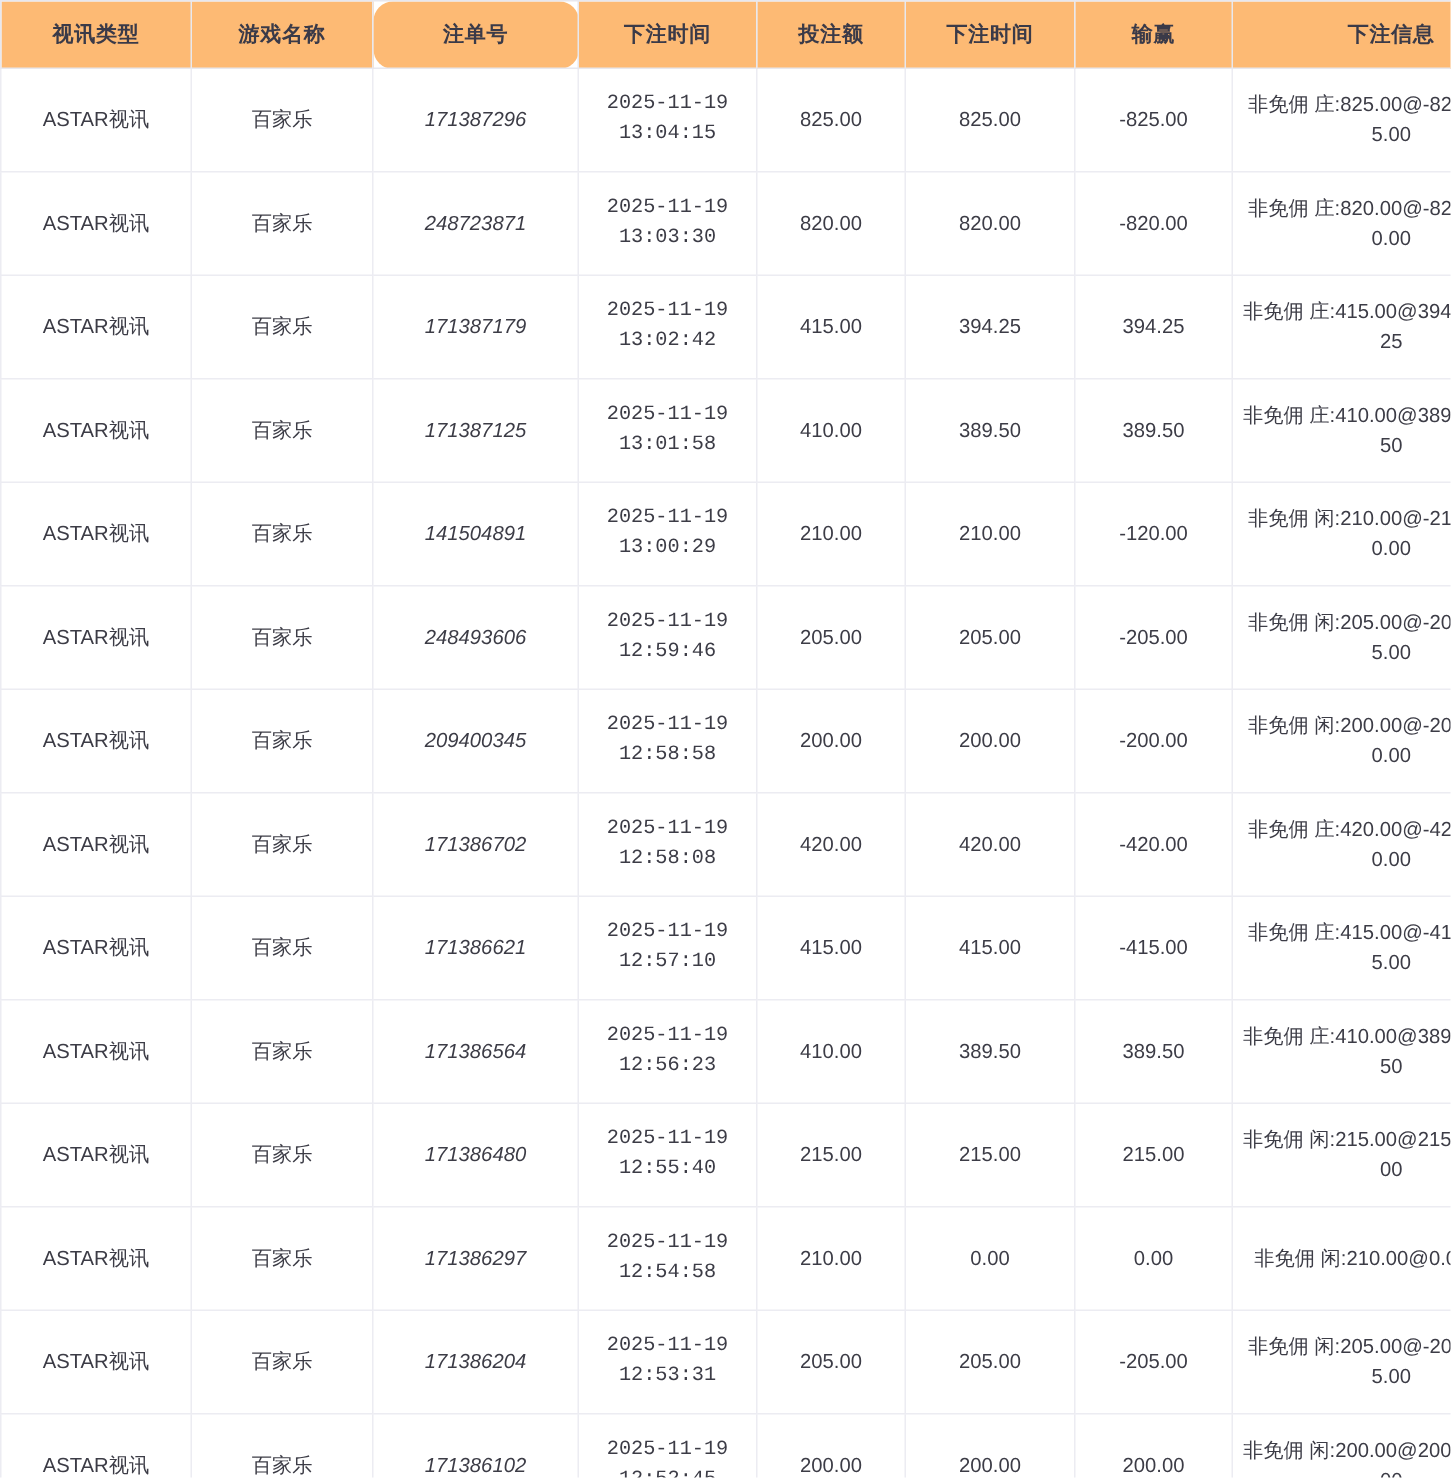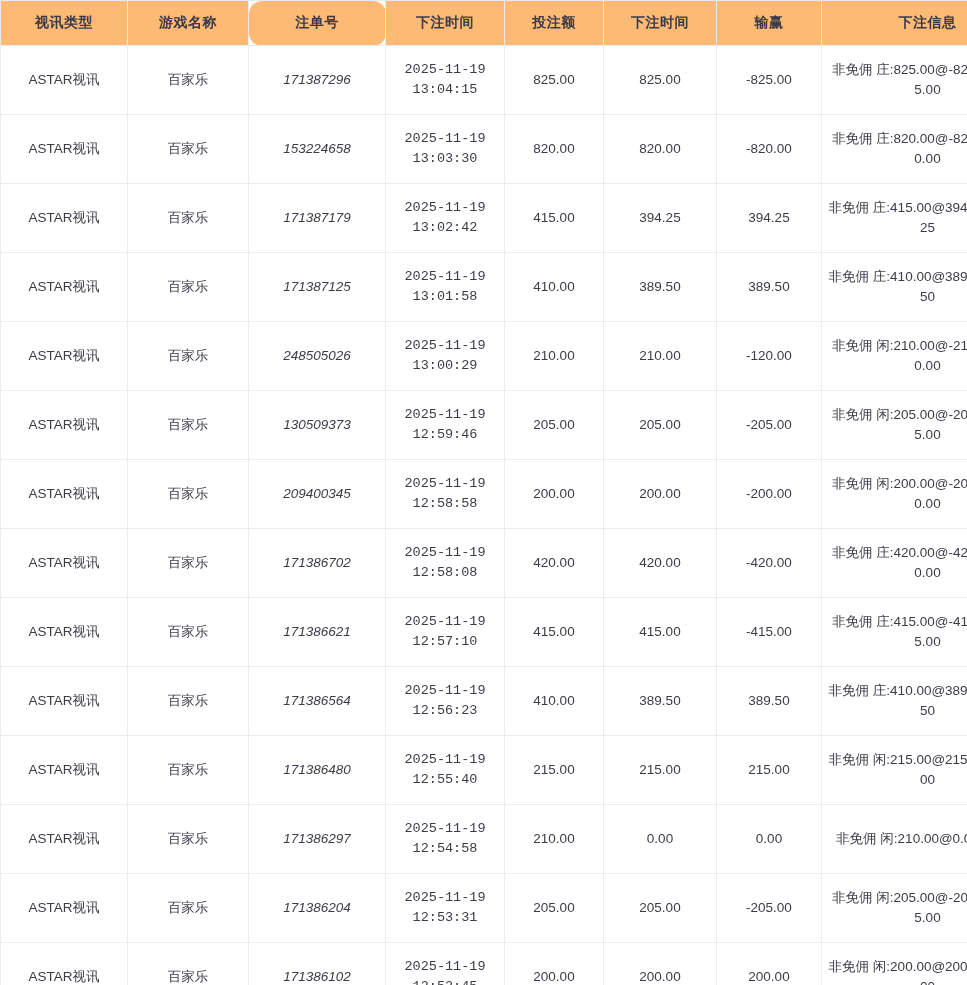--- a/index.html
+++ b/index.html
@@ -99,21 +99,21 @@
         <td class="col-order">171387296</td>
         <td class="col-time time-cell"><span>2025-11-19</span><br><span>13:04:15</span></td>
         <td class="col-amount">825.00</td>
         <td class="col-valid">825.00</td>
         <td class="col-result">-825.00</td>
         <td class="col-info info-cell">非免佣 庄:825.00@-825.00@825.00</td>
       </tr>
       <tr>
         <td class="col-type">ASTAR视讯</td>
         <td class="col-game">百家乐</td>
-        <td class="col-order">153224658</td>
+        <td class="col-order">248723871</td>
         <td class="col-time time-cell"><span>2025-11-19</span><br><span>13:03:30</span></td>
         <td class="col-amount">820.00</td>
         <td class="col-valid">820.00</td>
         <td class="col-result">-820.00</td>
         <td class="col-info info-cell">非免佣 庄:820.00@-820.00@820.00</td>
       </tr>
       <tr>
         <td class="col-type">ASTAR视讯</td>
         <td class="col-game">百家乐</td>
         <td class="col-order">171387179</td>
@@ -129,31 +129,31 @@
         <td class="col-order">171387125</td>
         <td class="col-time time-cell"><span>2025-11-19</span><br><span>13:01:58</span></td>
         <td class="col-amount">410.00</td>
         <td class="col-valid">389.50</td>
         <td class="col-result">389.50</td>
         <td class="col-info info-cell">非免佣 庄:410.00@389.50@389.50</td>
       </tr>
       <tr>
         <td class="col-type">ASTAR视讯</td>
         <td class="col-game">百家乐</td>
-        <td class="col-order">248505026</td>
+        <td class="col-order">141504891</td>
         <td class="col-time time-cell"><span>2025-11-19</span><br><span>13:00:29</span></td>
         <td class="col-amount">210.00</td>
         <td class="col-valid">210.00</td>
         <td class="col-result">-120.00</td>
         <td class="col-info info-cell">非免佣 闲:210.00@-210.00@210.00</td>
       </tr>
       <tr>
         <td class="col-type">ASTAR视讯</td>
         <td class="col-game">百家乐</td>
-        <td class="col-order">130509373</td>
+        <td class="col-order">248493606</td>
         <td class="col-time time-cell"><span>2025-11-19</span><br><span>12:59:46</span></td>
         <td class="col-amount">205.00</td>
         <td class="col-valid">205.00</td>
         <td class="col-result">-205.00</td>
         <td class="col-info info-cell">非免佣 闲:205.00@-205.00@205.00</td>
       </tr>
       <tr>
         <td class="col-type">ASTAR视讯</td>
         <td class="col-game">百家乐</td>
         <td class="col-order">209400345</td>

